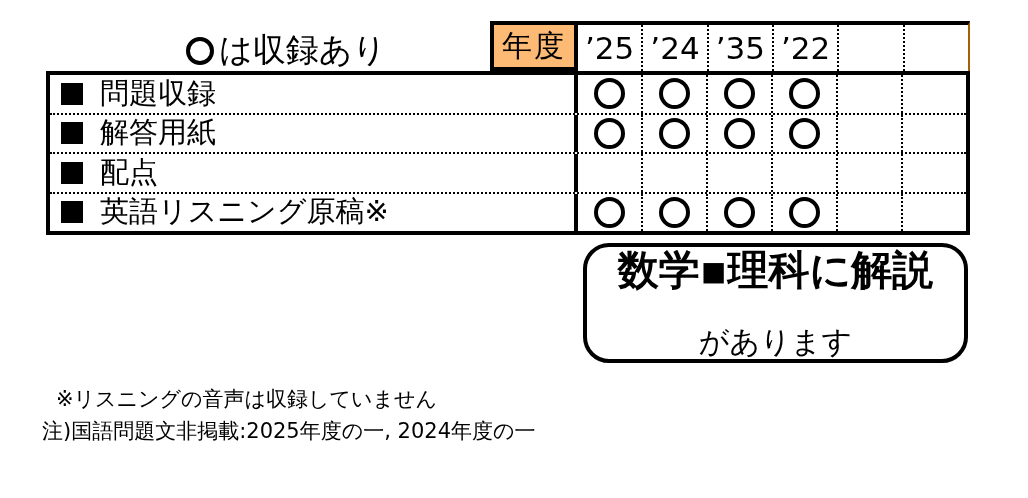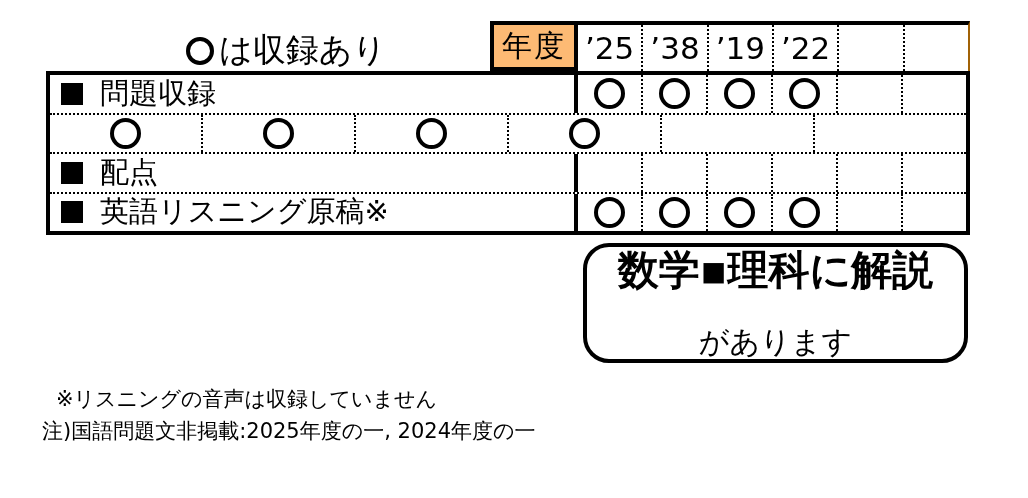--- a/index.html
+++ b/index.html
@@ -45,22 +45,22 @@
 
   <div class="legend">
     <span class="legend-circle"></span>
     <span>は収録あり</span>
   </div>
 
   <div class="hdr">
     <div class="nendo">年度</div>
     <div class="hdr-years" id="header-years">
         <div class="hy-cell">’25</div>
-        <div class="hy-cell">’38</div>
-        <div class="hy-cell">’19</div>
+        <div class="hy-cell">’24</div>
+        <div class="hy-cell">’35</div>
         <div class="hy-cell">’22</div>
         <div class="hy-cell"></div>
         <div class="hy-cell"></div>
       </div>
   </div>
 
   <div class="tbody" id="table-body">
       <div class="trow">
         <div class="label-cell">
           <span class="bullet-square"></span>
@@ -75,20 +75,24 @@
         <div class="year-cell">
           <span class="circle-mark"></span>
         </div>
         <div class="year-cell">
           <span class="circle-mark"></span>
         </div>
         <div class="year-cell"></div>
         <div class="year-cell"></div>
       </div>
       <div class="trow">
+        <div class="label-cell">
+          <span class="bullet-square"></span>
+          <span>解答用紙</span>
+        </div>
         <div class="year-cell first">
           <span class="circle-mark"></span>
         </div>
         <div class="year-cell">
           <span class="circle-mark"></span>
         </div>
         <div class="year-cell">
           <span class="circle-mark"></span>
         </div>
         <div class="year-cell">

